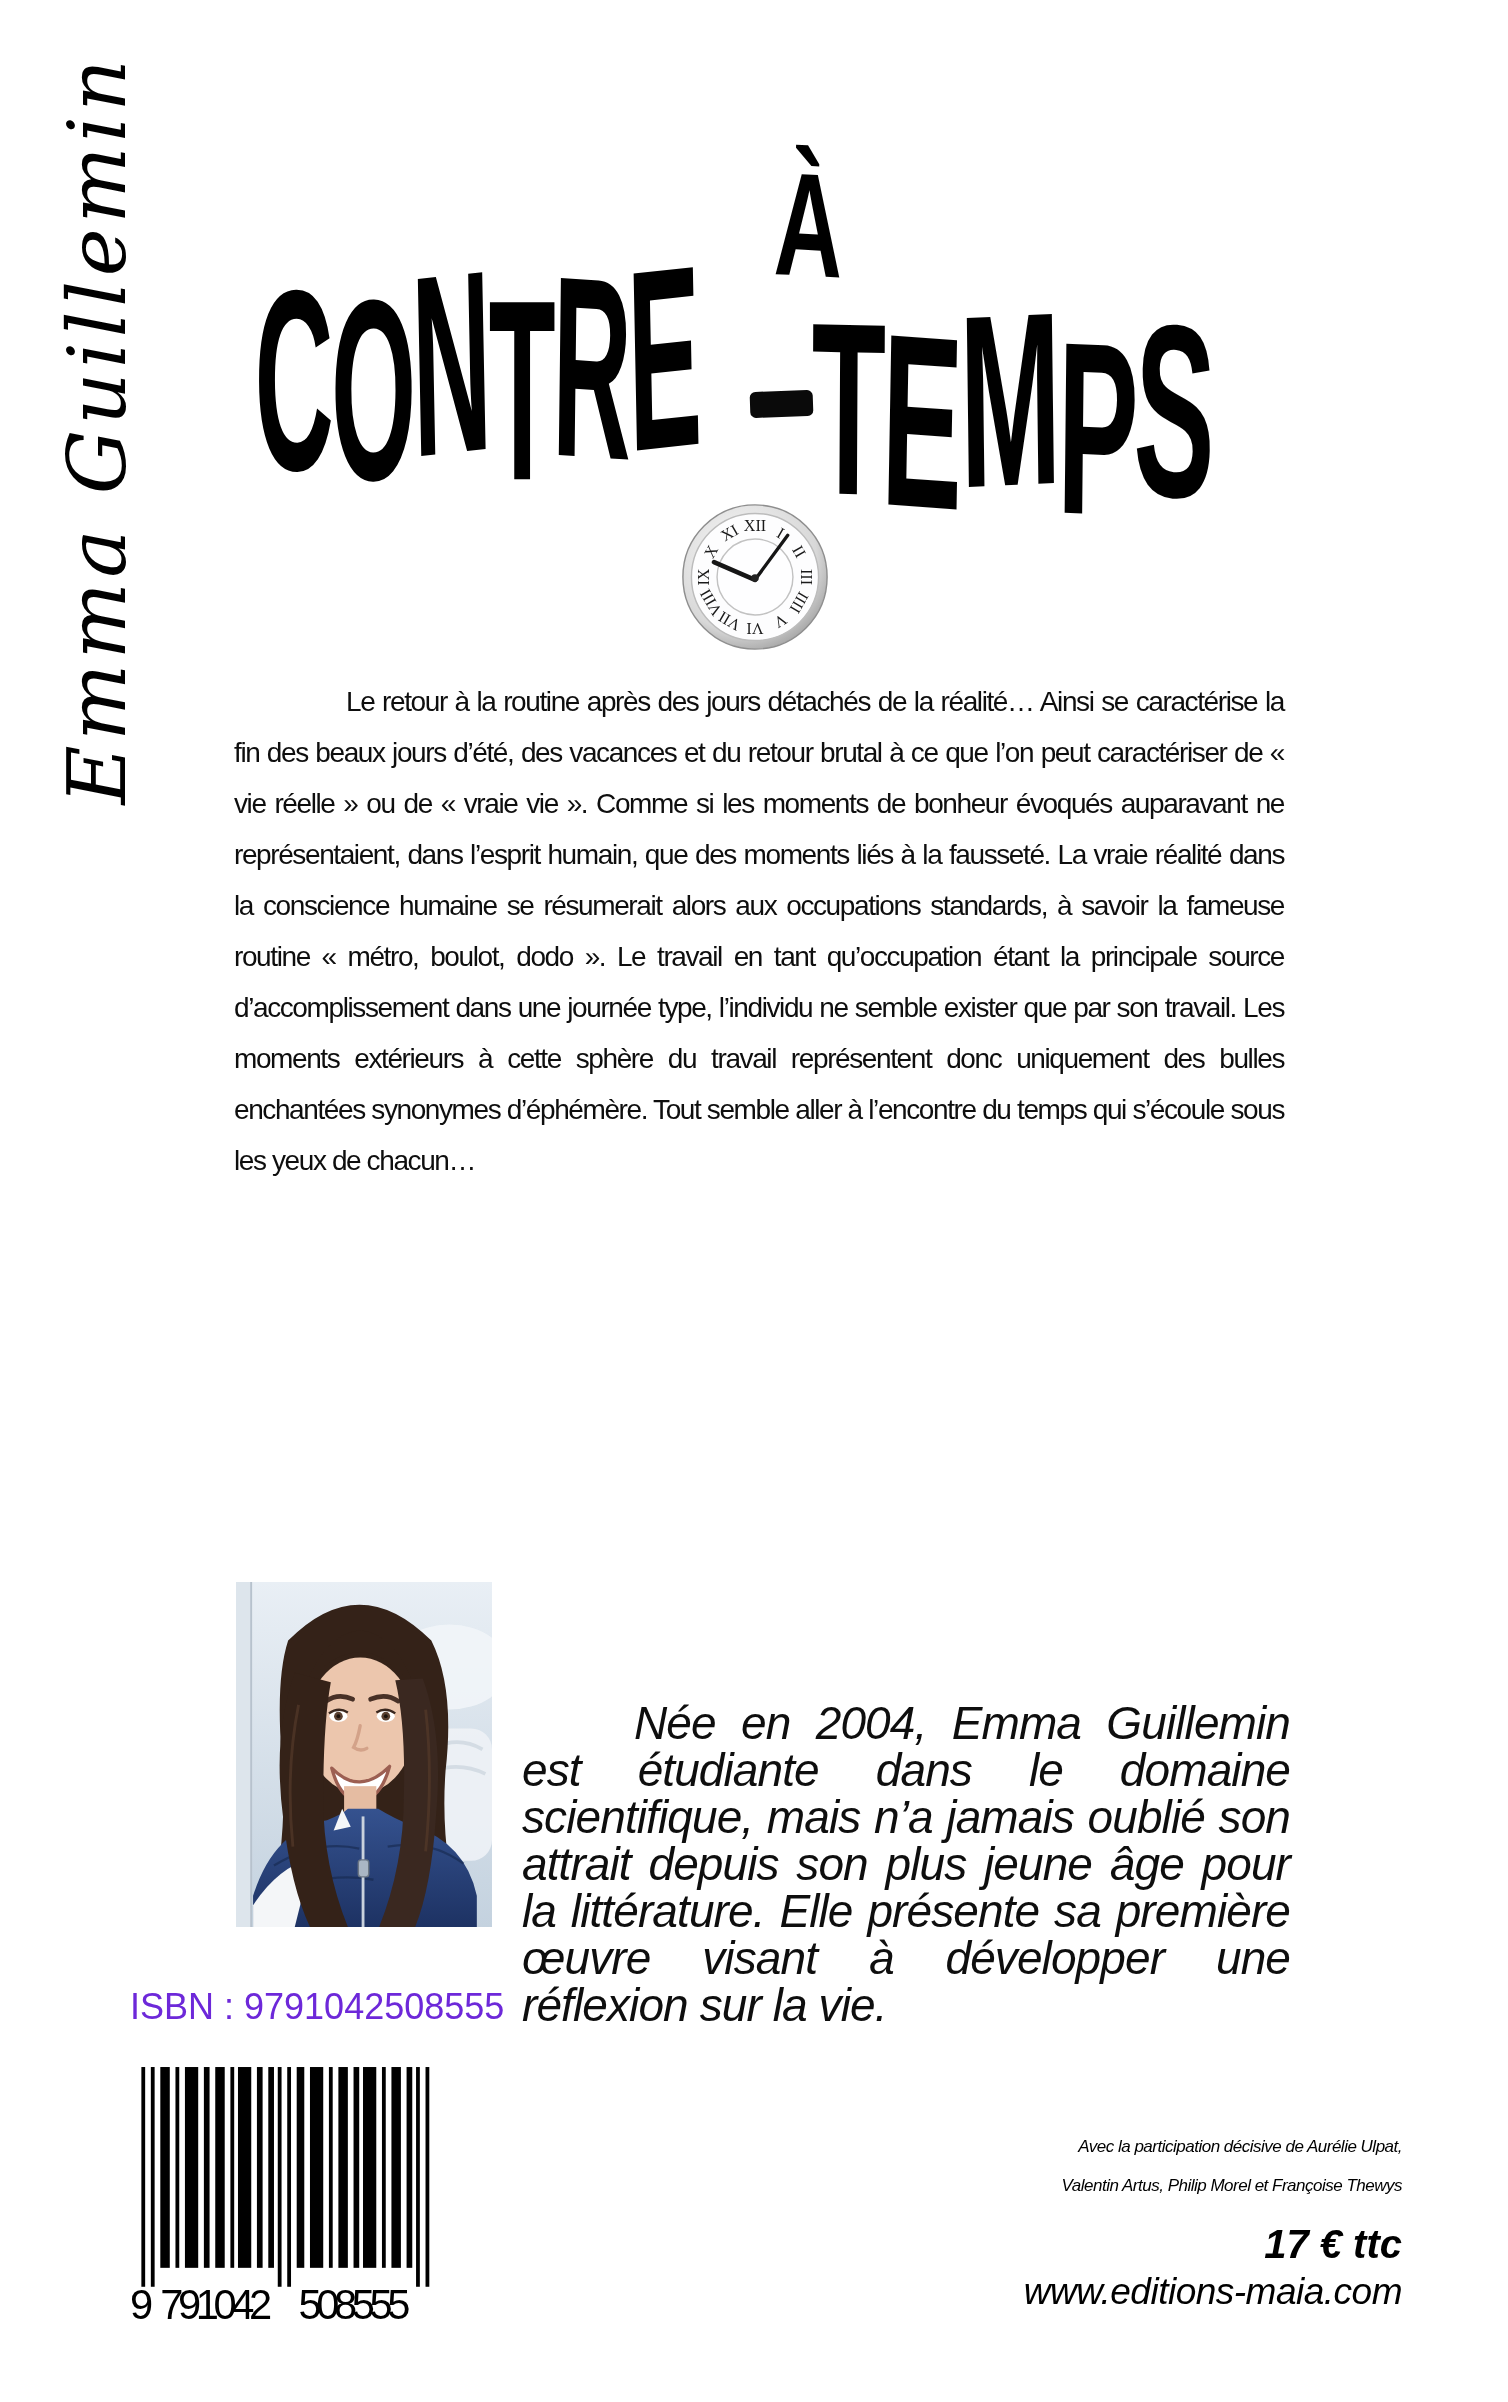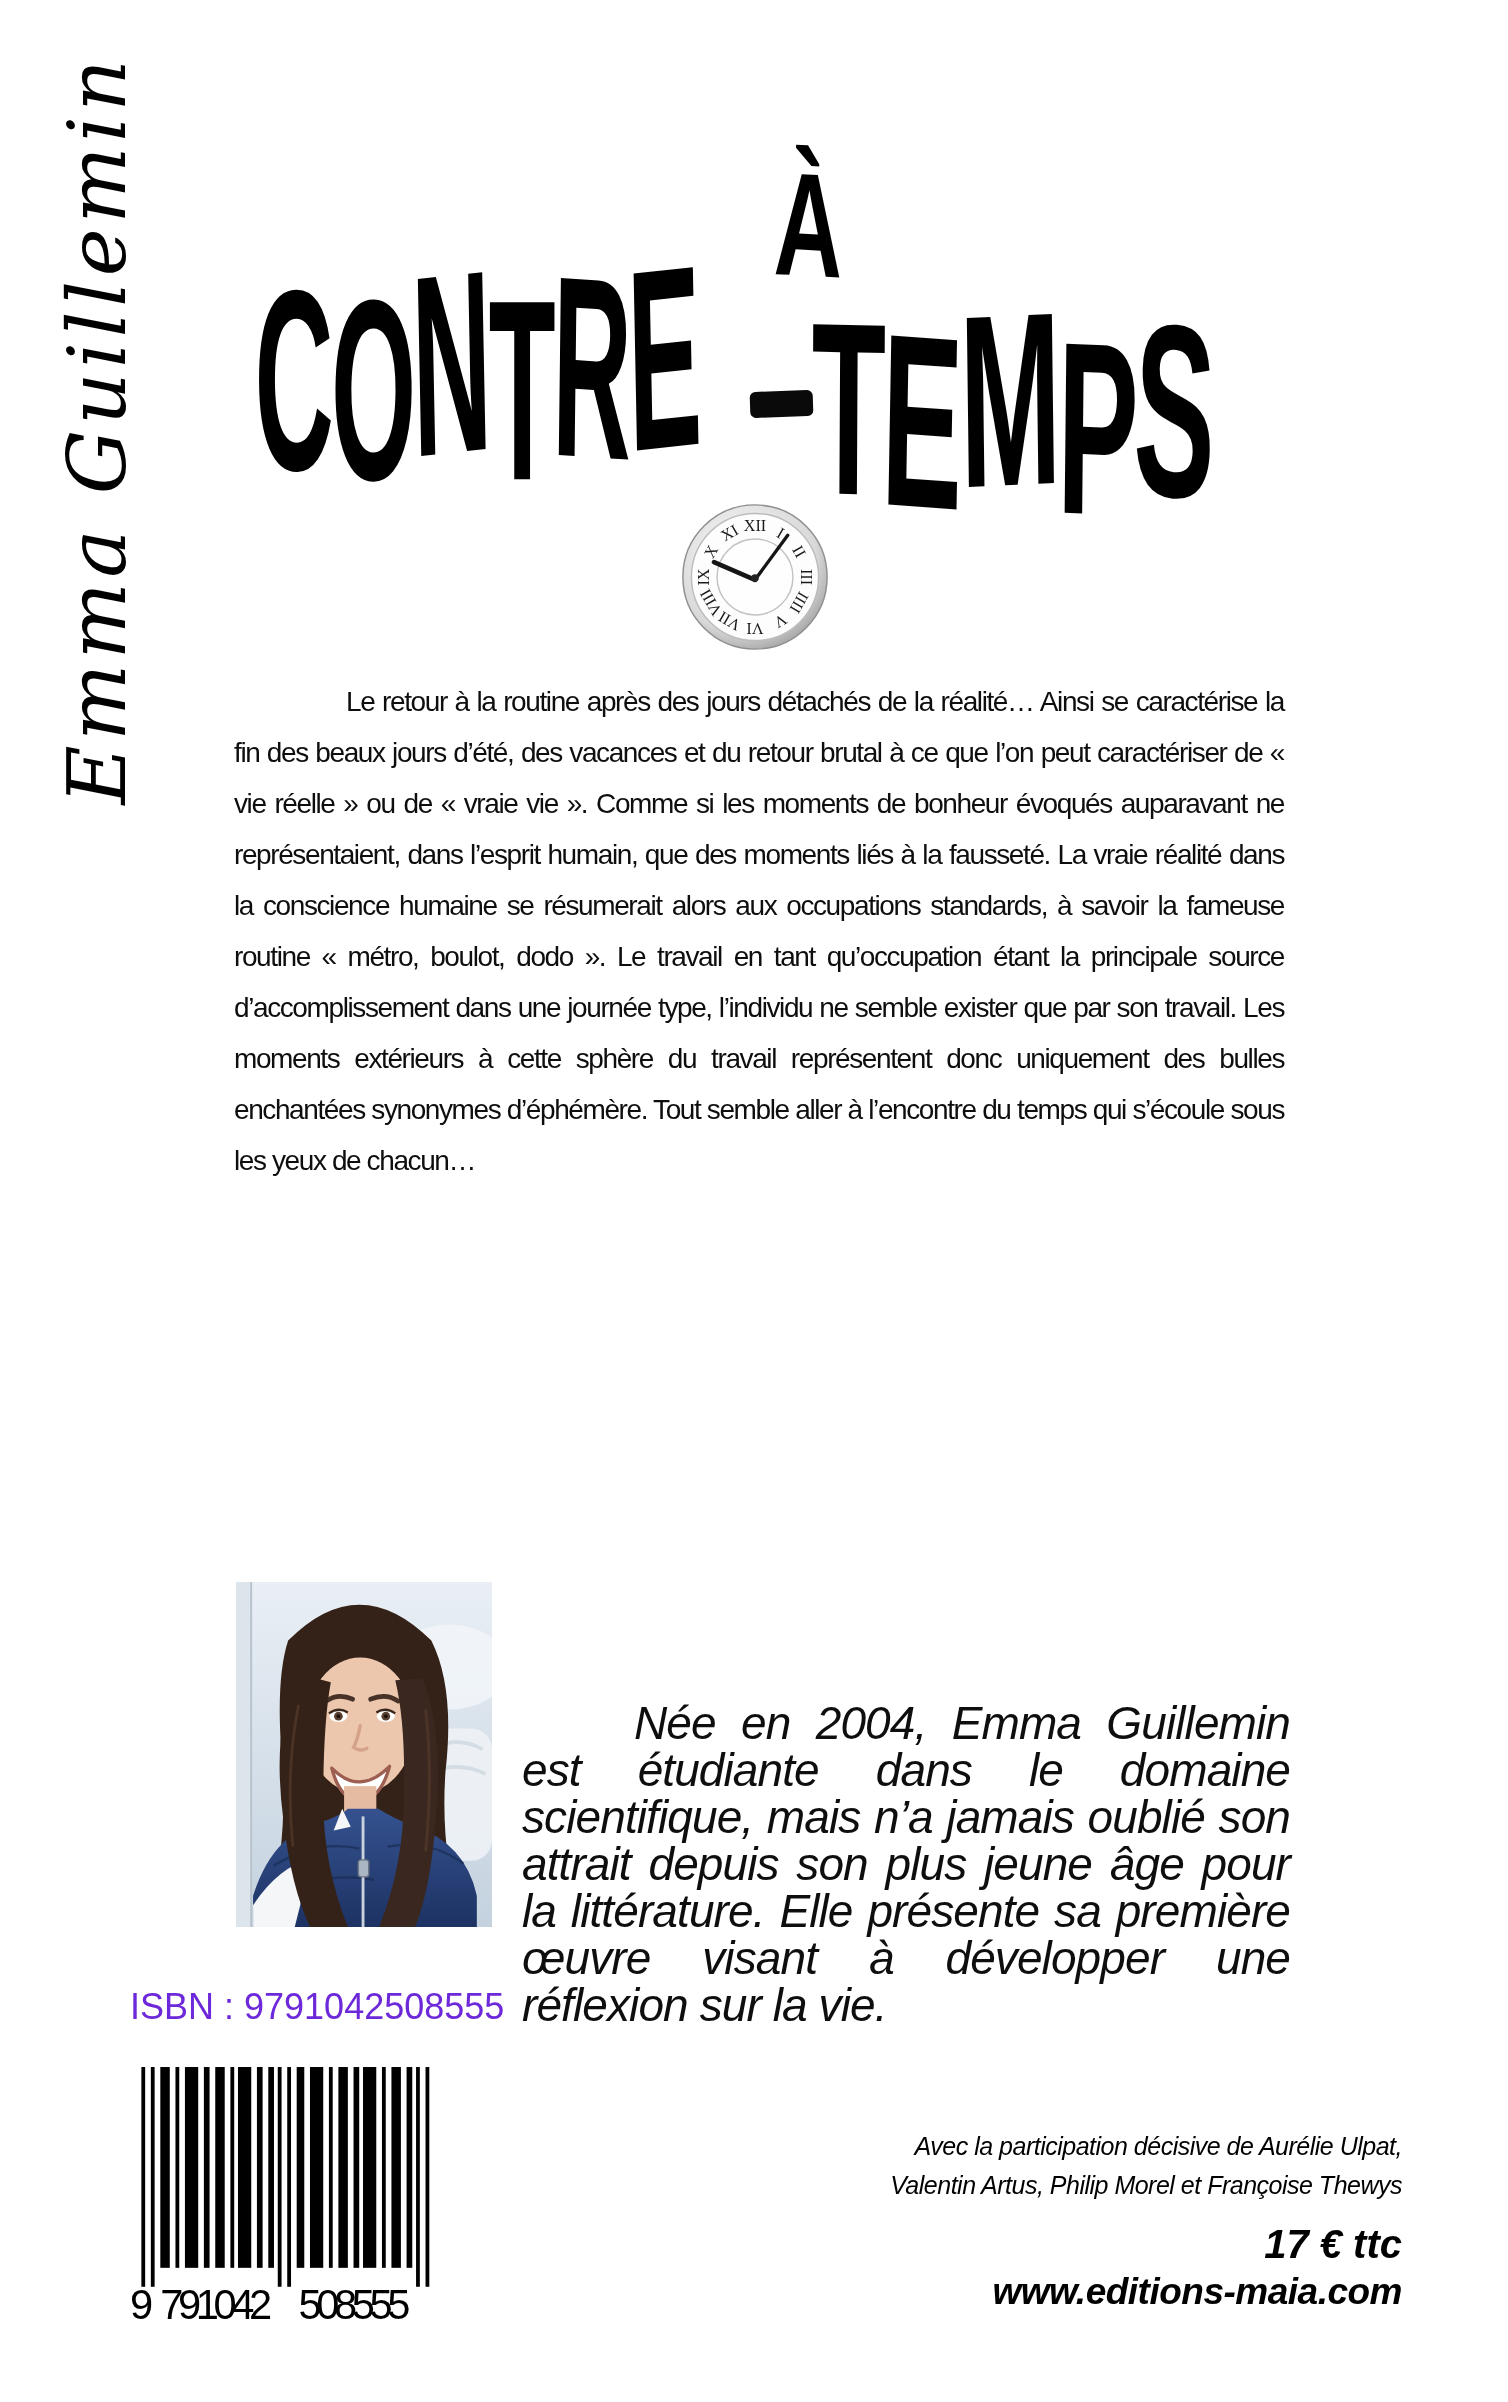--- a/index.html
+++ b/index.html
@@ -107,23 +107,23 @@
     position:absolute;
     left:130px;top:1986px;
     font-size:36px;
     color:#6d28d9;
   }
   .barcode{position:absolute;left:130px;top:2067px;width:305px;height:270px;}
 
   
   .br{position:absolute;right:106px;text-align:right;color:#000;}
   .promotion{top:2025px;font-size:26.5px;font-weight:bold;font-style:italic;line-height:39px;letter-spacing:-0.5px;}
-  .participation{top:2127px;font-size:25px;font-style:italic;line-height:39px;letter-spacing:-0.5px;margin-left:24px;}
+  .participation{top:2127px;font-size:17px;font-style:italic;line-height:39px;letter-spacing:-0.5px;margin-left:24px;}
   .price{top:2222px;font-size:40px;font-weight:bold;font-style:italic;}
-  .website{top:2271px;font-size:37px;font-weight:bold;font-style:italic;letter-spacing:-0.5px;text-align:center;}
+  .website{top:2271px;font-size:37px;font-weight:normal;font-style:italic;letter-spacing:-0.5px;text-align:center;}
   .br div{white-space:nowrap;}
 </style>
 </head>
 <body>
 
 <div class="page">
 
   <div class="spine-name">Emma Guillemin</div>
 
   <div class="title-word title-contre letterize"><span>C</span><span>O</span><span>N</span><span>T</span><span>R</span><span>E</span></div>

